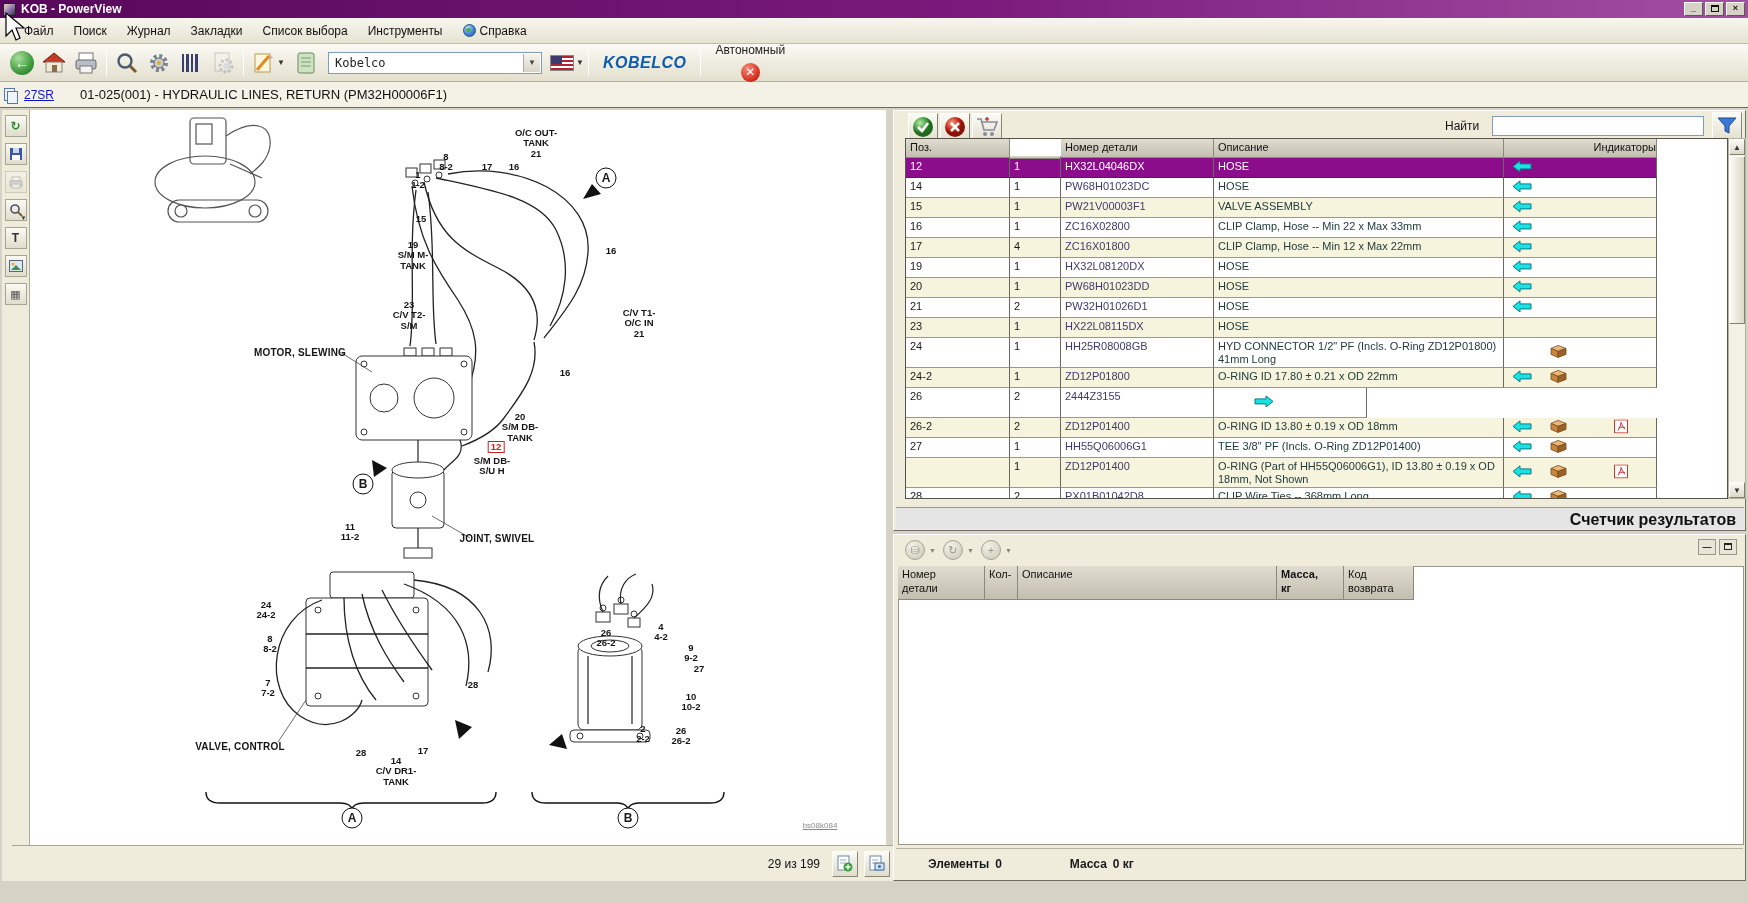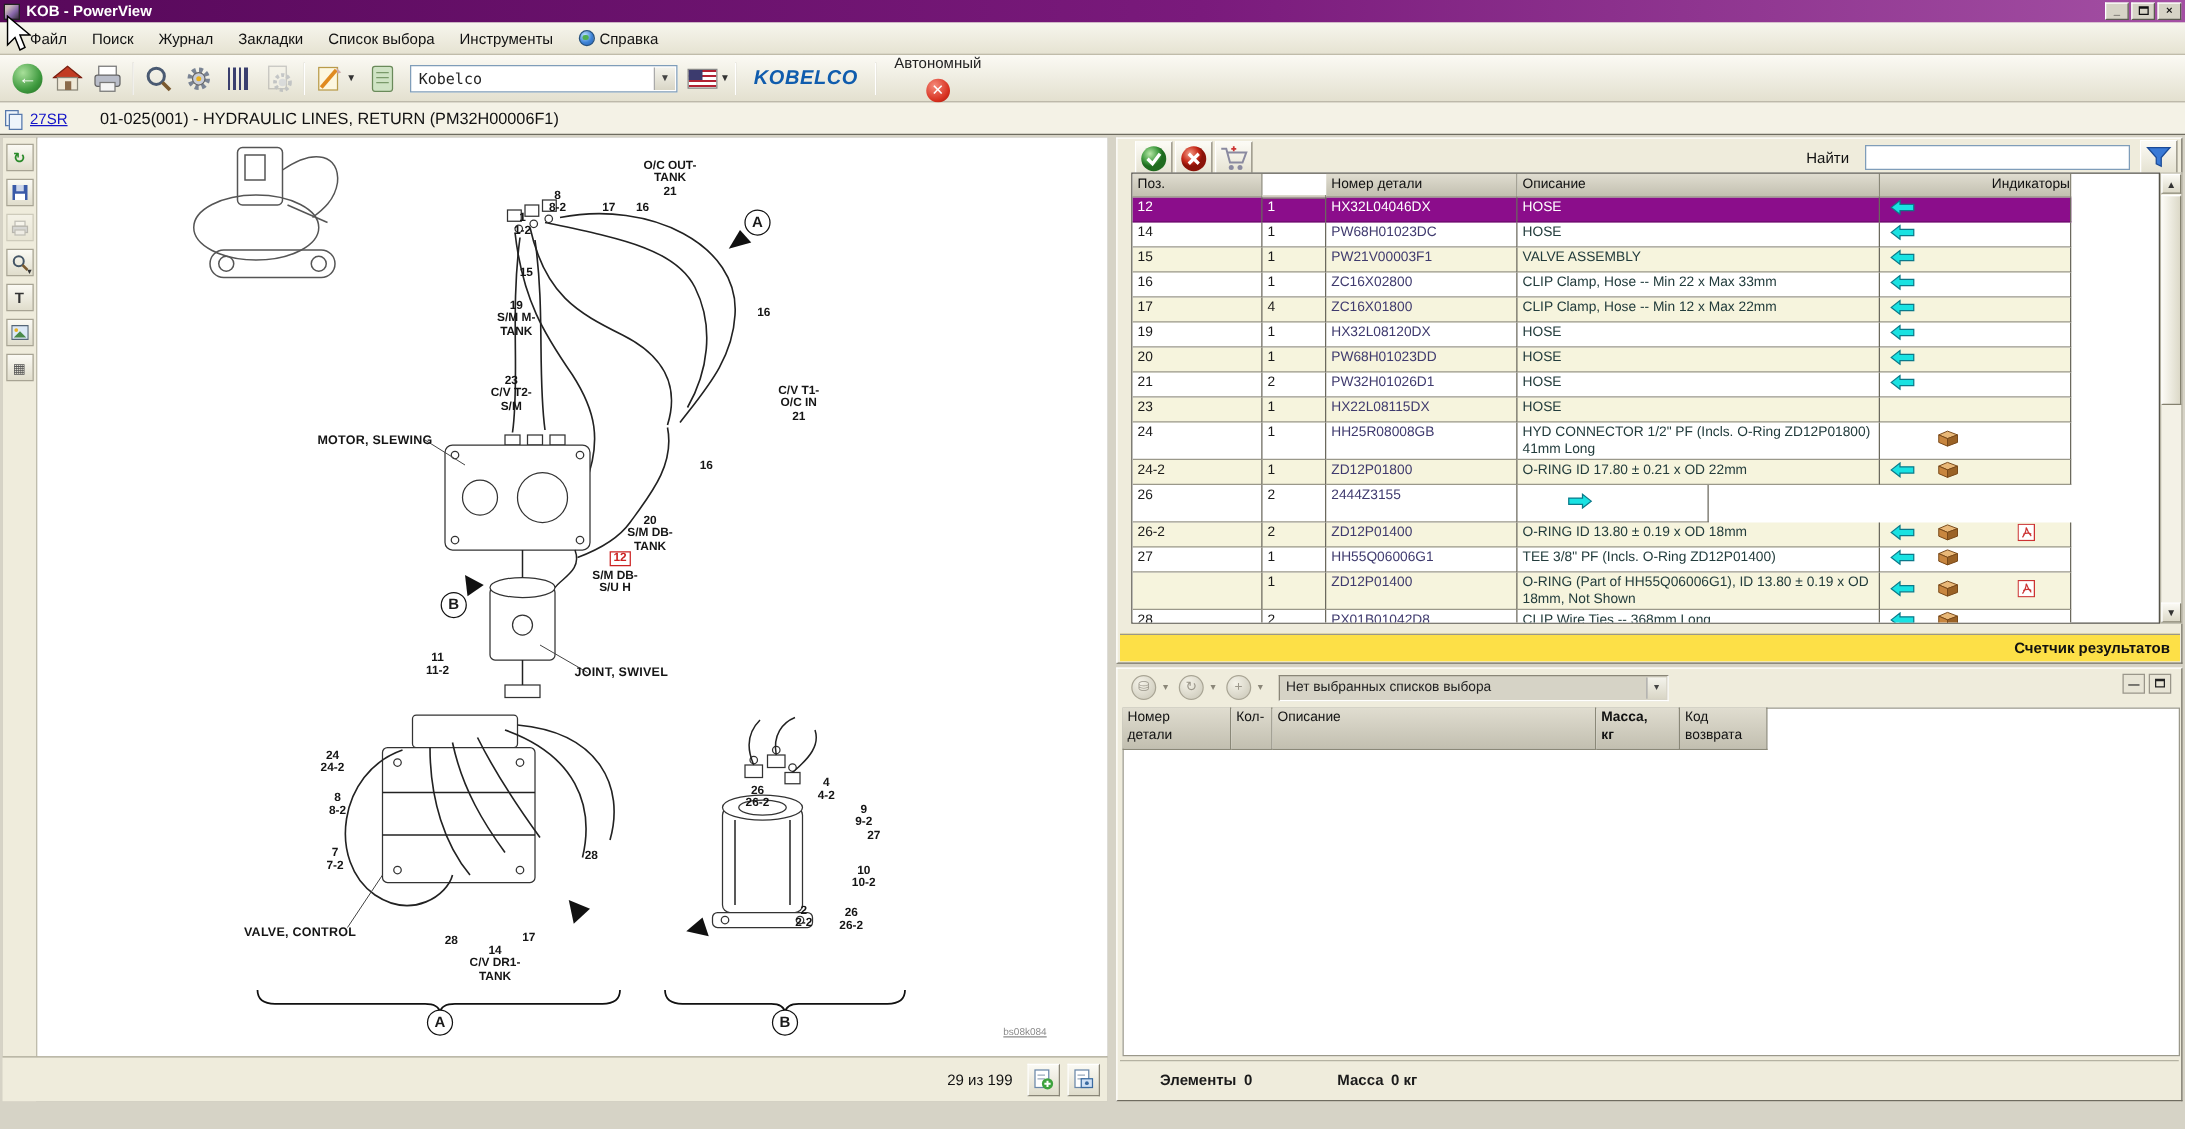--- a/index.html
+++ b/index.html
@@ -44,21 +44,21 @@
   .crumb a { color:#1414c8; text-decoration:underline; font-size:12px; margin-right:26px; }
   .crumb .ctitle { font-size:13px; color:#111; }
 
   
   .leftpanel { left:2px; top:110px; width:884px; height:771px; background:#fff; border:1px solid #8a877a; }
   .toolstrip { left:2px; top:110px; width:28px; height:771px; background:#efecdc; border-right:1px solid #b0ac9c; padding-top:5px; display:flex; flex-direction:column; align-items:center; gap:6px; }
   .mtool { width:22px; height:22px; background:linear-gradient(#fbfaf4,#e0ddcc); border:1px solid #a8a494; display:flex; align-items:center; justify-content:center; font-size:12px; position:relative; }
   .mtool.dis { opacity:.45; }
   .mtool .mdd { position:absolute; right:-1px; bottom:-1px; font-size:6px; color:#333; }
   .canvas { left:30px; top:110px; width:856px; height:735px; background:#fff; overflow:hidden; }
-  .pagerstrip { left:2px; top:845px; width:884px; height:36px; background:#efecdc; border-top:1px solid #aaa695; display:flex; align-items:center; justify-content:flex-end; gap:6px; padding-right:6px; }
+  .pagerstrip { left:12px; top:845px; width:884px; height:36px; background:#efecdc; border-top:1px solid #aaa695; display:flex; align-items:center; justify-content:flex-end; gap:6px; padding-right:6px; }
   .pagerstrip .ptext { font-size:12px; color:#111; margin-right:6px; }
   .pbtn { width:26px; height:26px; background:linear-gradient(#fbfaf4,#dfdccb); border:1px solid; border-color:#fff #8a8678 #8a8678 #fff; display:flex; align-items:center; justify-content:center; }
 
   
   .dlabel { position:absolute; transform:translateX(-50%); font-size:9.5px; font-weight:600; line-height:1.08; text-align:center; white-space:pre-line; color:#151515; }
   .dlabel.big { font-size:10px; letter-spacing:.2px; }
   .dlabel.red { border:1px solid #cc2222; color:#cc2222; padding:0 2px; background:#fff; }
   .dlabel.tiny { font-size:8px; color:#8a8a8a; font-weight:400;text-decoration:underline; }
   .cletter { position:absolute; width:21px; height:21px; border:1.6px solid #111; border-radius:50%; text-align:center; line-height:19px; font-weight:bold; font-size:12px; background:#fff; transform:translate(-50%,-50%); }
 
@@ -79,21 +79,21 @@
   .prow.sel .pcell { border-bottom-color:#6b0b6b; }
   .c0{width:104px;} .c1{width:51px;} .c2{width:153px; color:#3f3a6e;} .c3{width:290px; color:#223c3c; padding-right:3px;} .c4{width:153px; position:relative;text-align:right;}
   .prow.sel .c2,.prow.sel .c3{ color:#fff; }
   .ind { position:absolute; top:50%; transform:translateY(-50%); }
 
   
   .vsb { left:1728px; top:138px; width:18px; height:361px; background:#f3f1e6; border:1px solid #b5b2a2; }
   .sbtn { position:absolute; left:0; width:16px; height:16px; background:linear-gradient(#fbfaf4,#dcd9c8); border:1px solid; border-color:#fff #84816f #84816f #fff; font-size:8px; text-align:center; line-height:15px; color:#333; }
   .sthumb { position:absolute; left:0; top:17px; width:16px; height:168px; background:linear-gradient(90deg,#fbfaf4,#dcd9c8); border:1px solid; border-color:#fff #84816f #84816f #fff; }
 
-  .cntbar { left:896px; top:507px; width:848px; height:22px; background:#fde047; border-top:1px solid #9a988a; font-size:12px; font-weight:600; color:#111; text-align:right; padding:3px 8px 0 0; }
+  .cntbar { left:896px; top:507px; width:848px; height:22px; background:#e5e5e5; border-top:1px solid #9a988a; font-size:16px; font-weight:600; color:#111; text-align:right; padding:3px 8px 0 0; }
 
   
   .rbot { left:893px; top:534px; width:853px; height:347px; background:#efecdc; border:1px solid; border-color:#fff #6f6c60 #6f6c60 #fff; }
   .selhdr { left:896px; top:537px; width:847px; height:26px; display:flex; align-items:center; gap:3px; padding-left:9px; }
   .rndbtn { width:20px; height:20px; border-radius:50%; background:radial-gradient(circle at 35% 30%,#f4f2e8,#c9c6b6); border:1px solid #a8a494; color:#9a968a; font-size:11px; text-align:center; line-height:18px; }
   .rnddd { font-size:7px; color:#8a8678; margin:0 4px 0 1px; }
   .selcombo { width:312px; height:21px; background:#d6d3c6; border:1px solid; border-color:#8a8678 #fff #fff #8a8678; display:flex; align-items:center; position:relative; margin-left:4px; }
   .selcombo .cval { font-size:11px; color:#222; padding-left:5px; }
   .selcombo .cbtn { position:absolute; right:1px; top:1px; width:16px; height:17px; background:linear-gradient(#f4f3ec,#d9d6c6); border-left:1px solid #aaa; font-size:7px; text-align:center; line-height:17px; color:#444; }
   .dockbtns { position:absolute; right:6px; top:2px; display:flex; gap:3px; }
@@ -726,24 +726,20 @@
 <div class="abs cntbar">Счетчик результатов</div>
 
 <div class="abs rbot"></div>
 <div class="abs selhdr">
   <span class="rndbtn">⛁</span>
     <span class="rnddd">▼</span>
   <span class="rndbtn">↻</span>
     <span class="rnddd">▼</span>
   <span class="rndbtn">+</span>
     <span class="rnddd">▼</span>
-  <span class="selcombo">
-    <span class="cval">Нет выбранных списков выбора</span>
-    <span class="cbtn">▼</span>
-  </span>
   <span class="dockbtns">
     <span class="dockbtn">—</span>
     <span class="dockbtn"><span class="maxbox"></span></span>
   </span>
 </div>
 
 <div class="abs selbody"></div>
 <div class="abs selthead" id="selthead">
     <span class="sthcell" style="width: 87px;">Номер
 детали</span>

